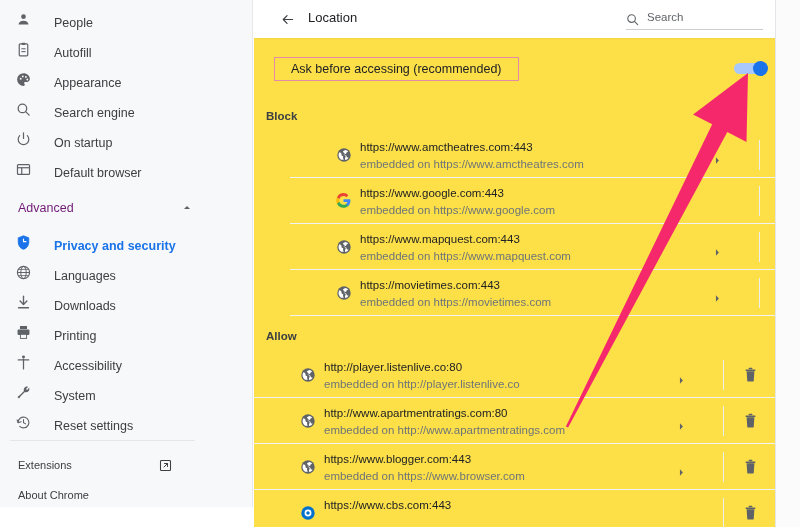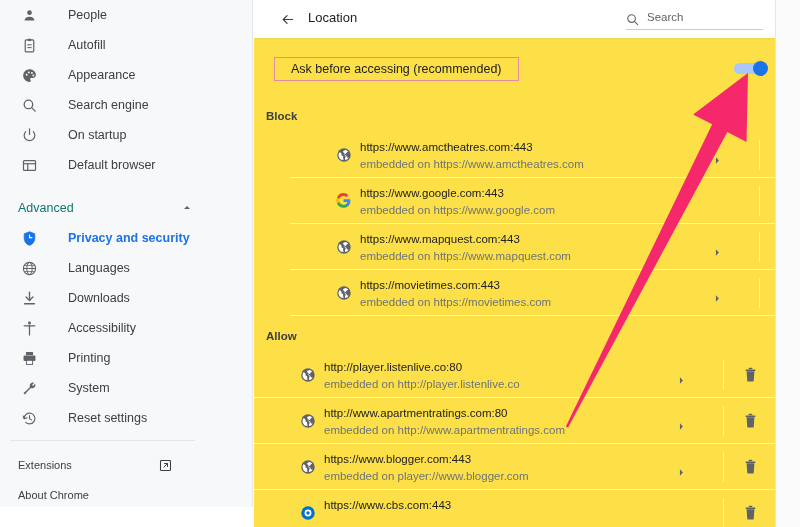--- a/index.html
+++ b/index.html
@@ -13,44 +13,43 @@
   #root { position: relative; width: 800px; height: 527px; background: #fff; }
 
   
   #sidebar {
     position: absolute; left: 0; top: 0;
     width: 253px; height: 507px;
     background: #f7f8fa;
     border-right: 1px solid #e6e8eb;
   }
   .nav-item {
-    display: flex; align-items: center;
+    display: flex; align-items: flex-end;
     height: 30px;
-    padding-left: 18px;
+    padding-left: 12px;
     color: #3c4043;
     font-size: 12.5px;
     cursor: pointer;
-    gap: 8px;
   }
   .nav-item .ico {
     width: 22px; height: 22px;
     display: flex; align-items: center; justify-content: center;
     margin-right: 20px;
     flex: 0 0 22px;
   }
   .nav-item .ico svg { display:block; }
   .nav-item.active { color: #1a73e8; font-weight: 600; }
   .nav-item.active .ico svg { fill: #1a73e8; stroke: #1a73e8; }
 
   .section-head {
     display: flex; align-items: center;
     height: 30px;
     padding-left: 18px;
     padding-right: 60px;
-    color: #0f766e;
+    color: #701a75;
     font-size: 12.5px;
     cursor: pointer;
     gap: 24px;
   }
   .section-head .label { flex: 1; }
   .section-head .caret { width: 12px; height: 12px; }
 
   .side-div {
     position: absolute;
     left: 10px; width: 185px; height: 1px;
@@ -291,37 +290,37 @@
               <line x1="12" y1="3" x2="12" y2="14" stroke="#5f6368" stroke-width="1.9" stroke-linecap="round"></line>
               <path d="M7.2 10 12 14.9 16.8 10" fill="none" stroke="#5f6368" stroke-width="1.9" stroke-linecap="round" stroke-linejoin="round"></path>
               <line x1="5" y1="19.4" x2="19" y2="19.4" stroke="#5f6368" stroke-width="1.9" stroke-linecap="round"></line>
             </svg>
           </span>
           <span>Downloads</span>
         </div>
         <div class="nav-item">
           <span class="ico">
             <svg viewBox="0 0 24 24" width="17" height="17">
-              <circle cx="12" cy="4.2" r="2.1" fill="#5f6368"></circle>
-              <line x1="4.6" y1="8.4" x2="19.4" y2="8.4" stroke="#5f6368" stroke-width="1.8" stroke-linecap="round"></line>
-              <line x1="12" y1="7.4" x2="12" y2="21" stroke="#5f6368" stroke-width="1.8" stroke-linecap="round"></line>
-            </svg>
-          </span>
-          <span>Accessibility</span>
-        </div>
-        <div class="nav-item">
-          <span class="ico">
-            <svg viewBox="0 0 24 24" width="17" height="17">
               <rect x="7" y="2.8" width="10" height="4.4" fill="#5f6368"></rect>
               <rect x="3.6" y="7.6" width="16.8" height="8" rx="1.6" fill="#5f6368"></rect>
               <rect x="7" y="14" width="10" height="7" fill="#5f6368"></rect>
               <rect x="8.3" y="15.3" width="7.4" height="4.4" fill="#f7f8fa"></rect>
             </svg>
           </span>
           <span>Printing</span>
+        </div>
+        <div class="nav-item">
+          <span class="ico">
+            <svg viewBox="0 0 24 24" width="17" height="17">
+              <circle cx="12" cy="4.2" r="2.1" fill="#5f6368"></circle>
+              <line x1="4.6" y1="8.4" x2="19.4" y2="8.4" stroke="#5f6368" stroke-width="1.8" stroke-linecap="round"></line>
+              <line x1="12" y1="7.4" x2="12" y2="21" stroke="#5f6368" stroke-width="1.8" stroke-linecap="round"></line>
+            </svg>
+          </span>
+          <span>Accessibility</span>
         </div>
         <div class="nav-item">
           <span class="ico">
             <svg viewBox="0 0 24 24" width="17" height="17">
               <path d="M20 5.4a4.6 4.6 0 0 1-6 6L8.3 17l-2.6 3.5L3.4 18.2 7 15.6l5.6-5.7a4.6 4.6 0 0 1 6-6l-3 3 1.4 1.4 3-3z" fill="#5f6368"></path>
             </svg>
           </span>
           <span>System</span>
         </div>
         <div class="nav-item">
@@ -523,21 +522,21 @@
           <div class="row">
             <div class="fav">
               <svg viewBox="0 0 20 20" width="16" height="16">
                 <circle cx="10" cy="10" r="8.4" fill="#5f6368"></circle>
                 <path d="M4.2 6.6c1.4.3 2.1 1 2.6 1.9.5.9-.3 1.5.3 2.2.6.7 1.6.3 1.9 1.2.3.9-.6 1.5-.2 2.3.2.5.7.8 1 1.4-1 .4-2.2.5-3.4.2a6.5 6.5 0 0 1-2.2-9.2z" fill="#fff"></path>
                 <path d="M12.3 3.8c1.2.4 2.3 1.2 3 2.2-.6.5-1.4.4-2 .9-.6.5-.2 1.4-.9 1.7-.7.3-1.3-.5-2-.3-.8.2-.8 1.3-.2 1.7.7.5 1.8 0 2.5.5.8.6.4 1.8 1.1 2.4.5.5 1.3.4 1.9.1-.7 1.7-2.3 3-4.2 3.4.2-.8-.4-1.5-.3-2.3.1-.9 1-1.4.9-2.3-.1-.9-1.1-1.1-1.5-1.9-.4-.7.2-1.5-.2-2.2-.4-.8-1.4-.9-1.8-1.7.9-1.3 2.3-2.2 3.7-2.2z" fill="#fff"></path>
               </svg>
             </div>
             <div class="txt">
               <div class="t1">https://www.blogger.com:443</div>
-              <div class="t2">embedded on player://www.blogger.com</div>
+              <div class="t2">embedded on https://www.browser.com</div>
             </div>
             <div class="chev"><svg viewBox="0 0 8 10" width="7" height="9">
                 <path d="M2.2 1.2 L5.6 5 L2.2 8.8 Z" fill="#5f6368"></path>
               </svg></div>
             <div class="vdiv"></div>
             <div class="trash"><svg viewBox="0 0 18 20" width="13" height="15">
                 <path d="M3.6 5.4h10.8l-.9 13.1a1.3 1.3 0 0 1-1.3 1.2H5.8a1.3 1.3 0 0 1-1.3-1.2z" fill="#5f6368"></path>
                 <rect x="2.2" y="3.1" width="13.6" height="1.9" rx=".5" fill="#5f6368"></rect>
                 <rect x="6.4" y="0.6" width="5.2" height="2" rx=".6" fill="#5f6368"></rect>
               </svg></div>

